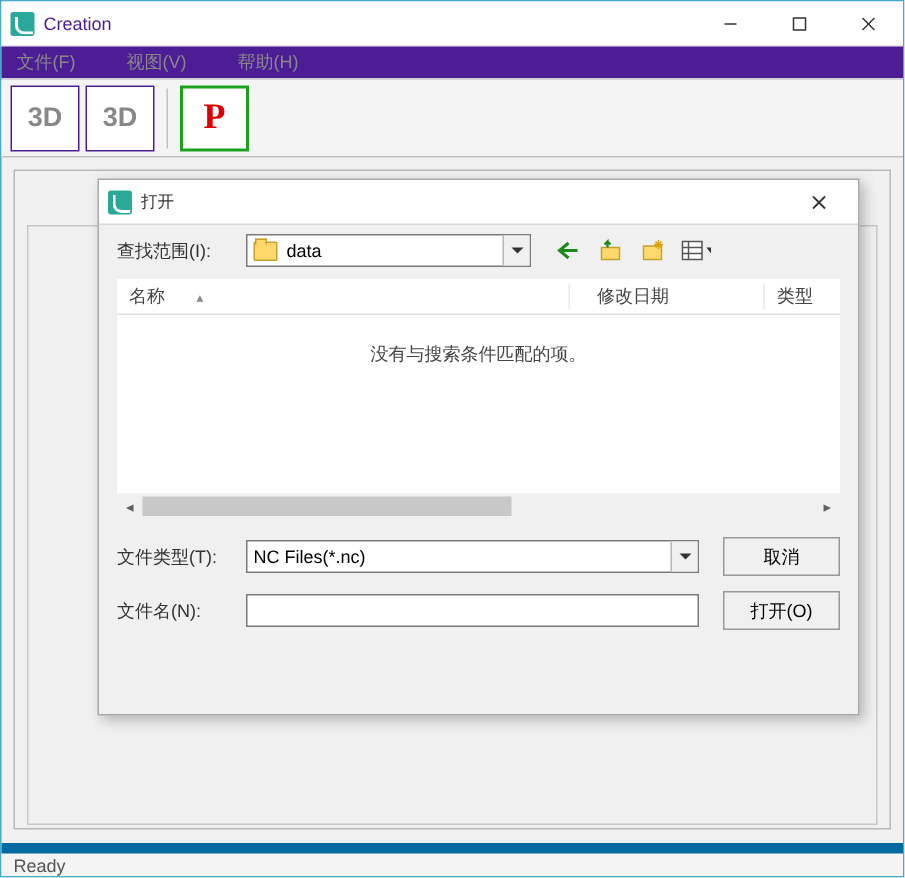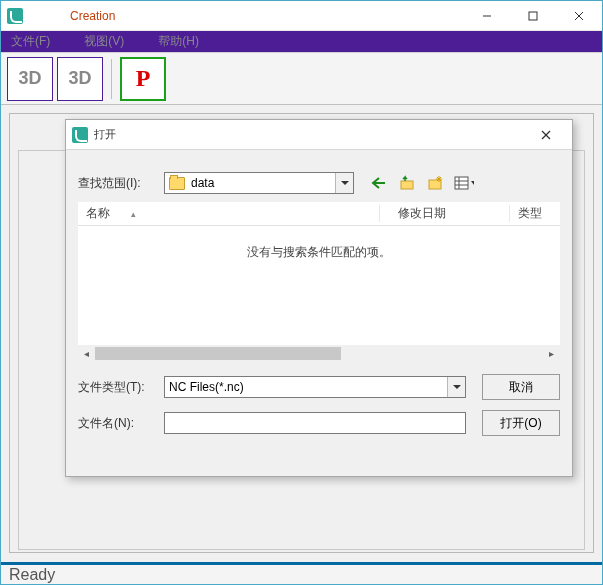--- a/index.html
+++ b/index.html
@@ -3,52 +3,52 @@
 <meta charset="utf-8">
 <style>
 * { box-sizing: border-box; margin: 0; padding: 0; font-family: "Microsoft YaHei", "Segoe UI", sans-serif; }
 html, body { width: 603px; height: 585px; overflow: hidden; background: #fff; }
 
 
 .main-window { width: 603px; height: 585px; border: 1px solid #4aa8c8; background: #f0f0f0; position: relative; }
 .titlebar { height: 30px; background: #fff; display: flex; align-items: center; padding: 0 0 0 6px; border-bottom: 1px solid #e8e8e8; }
 .titlebar .app-icon { width: 16px; height: 16px; background: #2aa89a; border-radius: 2px; display: inline-block; margin-right: 6px; position: relative; }
 .titlebar .app-icon::after { content: ""; position: absolute; left: 3px; top: 3px; width: 10px; height: 10px; border: 2px solid #fff; border-top: none; border-right: none; border-radius: 0 0 0 6px; }
-.titlebar .title { font-size: 12px; color: #c2410c; margin-left: 41px; }
+.titlebar .title { font-size: 12px; color: #4c1d95; }
 .titlebar .controls { margin-left: auto; display: flex; }
 .titlebar .controls .btn { width: 46px; height: 30px; display: flex; align-items: center; justify-content: center; color: #555; }
 
 .menubar { height: 22px; background: #4c1d95; display: flex; align-items: center; padding: 0 6px; gap: 26px; font-size: 12px; color: #888; border-bottom: 1px solid #d0d0d0;}
 .menubar span { padding: 2px 4px; }
 
 .toolbar { height: 52px; background: #f4f4f4; display: flex; align-items: center; padding: 4px 6px; gap: 4px; border-bottom: 1px solid #c0c0c0;}
 .tool-btn { width: 46px; height: 44px; border: 1px solid #4c1d95; background: #fff; display: flex; align-items: center; justify-content: center; font-size: 18px; font-weight: bold; color: #888; position: relative; }
 .tool-btn.green { border: 2px solid #1aa01a; color: #d00; font-family: serif; font-size: 24px; }
 .tool-sep { width: 1px; height: 40px; background: #c0c0c0; margin: 0 4px;}
 
 .inner-panel { margin: 8px; border: 1px solid #b8b8b8; height: 440px; background: #f0f0f0; }
 .panel-header { text-align: center; font-size: 12px; padding: 4px 0 0; color: #555; border-bottom: 1px dashed #c8c8c8; margin: 6px 60px 0;}
 .panel-body { border: 1px solid #c8c8c8; margin: 8px; height: 400px; background: #f0f0f0;}
 
-.statusbar { position: absolute; bottom: 0; left: 0; right: 0; height: 22px; background: #f4f4f4; border-top: 3px solid #0369a1; display: flex; align-items: center; padding: 0 8px; font-size: 16px; color: #555;}
+.statusbar { position: absolute; bottom: 0; left: 0; right: 0; height: 22px; background: #f4f4f4; border-top: 7px solid #0369a1; display: flex; align-items: center; padding: 0 8px; font-size: 12px; color: #555;}
 
 
 .watermark { position: absolute; top: 20px; left: 4px; font-family: "KaiTi", serif; pointer-events: none; z-index: 5; }
 .watermark .wm1 { font-size: 28px; font-weight: bold; color: #e07a1a; text-shadow: 1px 1px 0 #fff; letter-spacing: 2px;}
 .watermark .wm2 { font-size: 16px; color: #3aa83a; font-weight: bold; margin-top: -2px;}
 
 
 .dialog { position: absolute; left: 64px; top: 118px; width: 508px; height: 358px; background: #f0f0f0; border: 1px solid #a8a8a8; box-shadow: 3px 3px 8px rgba(0,0,0,.25); z-index: 10; }
 .dlg-titlebar { height: 30px; background: #fff; display: flex; align-items: center; padding: 0 6px; border-bottom: 1px solid #d8d8d8;}
 .dlg-titlebar .app-icon { width: 16px; height: 16px; background: #2aa89a; border-radius: 2px; margin-right: 6px; position: relative;}
 .dlg-titlebar .app-icon::after { content: ""; position: absolute; left: 3px; top: 3px; width: 10px; height: 10px; border: 2px solid #fff; border-top: none; border-right: none; border-radius: 0 0 0 6px;}
 .dlg-title { font-size: 11px; color: #333; }
 .dlg-close { margin-left: auto; width: 40px; height: 28px; display: flex; align-items: center; justify-content: center; font-size: 14px; color: #333; }
 
-.dlg-body { padding: 22px 12px; font-size: 12px; }
+.dlg-body { padding: 6px 12px; font-size: 12px; }
 .row { display: flex; align-items: center; margin-bottom: 8px; gap: 6px;}
 .label { width: 80px; color: #333; }
 .combo { flex: 0 0 190px; height: 22px; border: 1px solid #7a7a7a; background: #fff; display: flex; align-items: center; padding: 0 4px; position: relative;}
 .combo .folder-icon { width: 16px; height: 13px; background: #ffd96b; border: 1px solid #c8a030; border-radius: 1px; margin-right: 6px; position: relative;}
 .combo .folder-icon::before { content:""; position:absolute; top:-3px; left:0; width:6px; height:3px; background:#ffd96b; border:1px solid #c8a030; border-bottom:none;}
 .combo .arrow { position: absolute; right: 0; top: 0; width: 18px; height: 100%; border-left: 1px solid #b8b8b8; background: #f0f0f0; display: flex; align-items: center; justify-content: center;}
 .combo .arrow::after { content: ""; border: 4px solid transparent; border-top-color: #333; transform: translateY(2px);}
 
 .nav-icons { display: flex; gap: 8px; margin-left: 10px; align-items: center;}
 .nav-icons .ico { width: 20px; height: 20px; display: flex; align-items: center; justify-content: center; }

